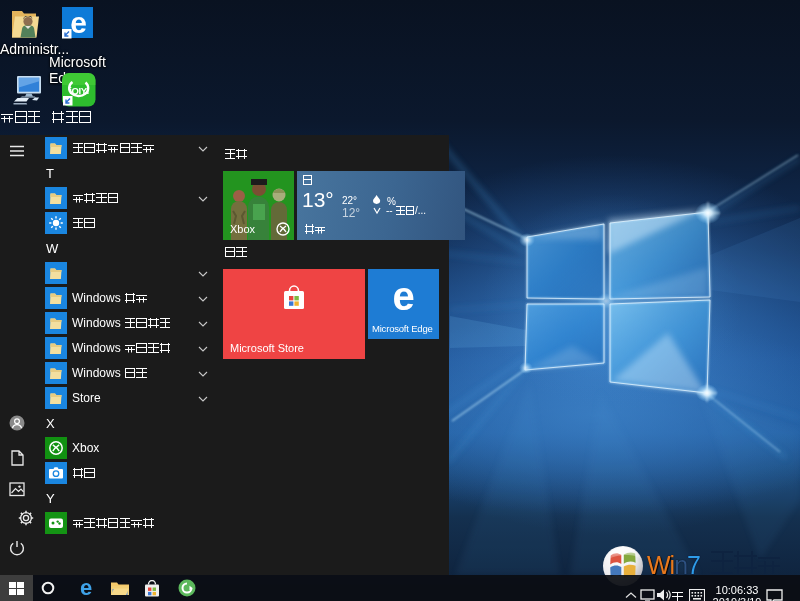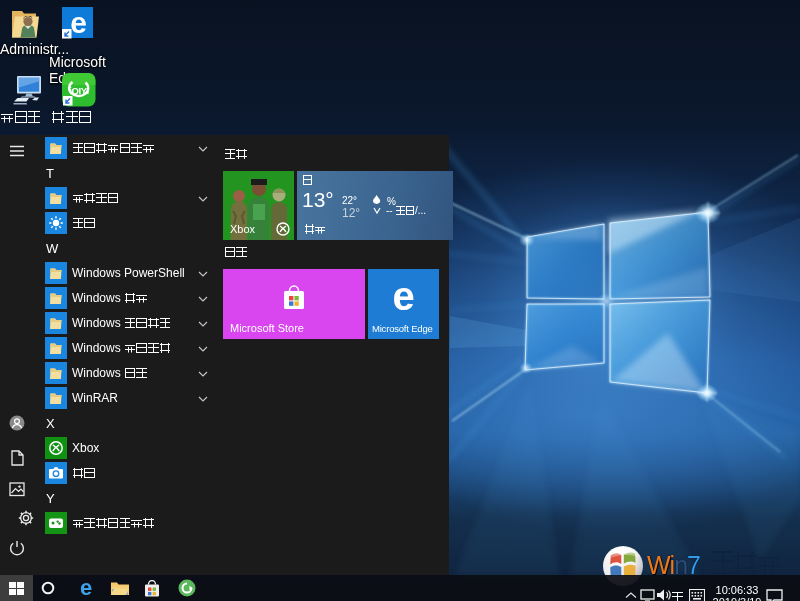--- a/index.html
+++ b/index.html
@@ -268,21 +268,20 @@
       </div>
 <div class="sec" style="top:101px">W</div>
 <div class="row" style="top:126px">
         <span class="fold">
           <svg width="22" height="22">
             <rect width="22" height="22" fill="#1a86e0"></rect>
             <path d="M5.5 6.5 h4.5 l1.3 1.6 h5.2 l-0.6 9 H5 z" fill="#f2df9f"></path>
             <path d="M5.5 6.5 h4.5 l1.3 1.6 h5.2 l-0.2 2 H5.3 z" fill="#e6cc82"></path>
           </svg>
         </span>
-        <span class="lb">Windows PowerShell</span>
         <svg class="chv" width="10" height="25" style="position:absolute;left:153px;top:0">
           <path d="M1 11 l4 4 4 -4" fill="none" stroke="#c8c8c8" stroke-width="1.1"></path>
         </svg>
       </div>
 <div class="row" style="top:151px">
         <span class="fold">
           <svg width="22" height="22">
             <rect width="22" height="22" fill="#1a86e0"></rect>
             <path d="M5.5 6.5 h4.5 l1.3 1.6 h5.2 l-0.6 9 H5 z" fill="#f2df9f"></path>
             <path d="M5.5 6.5 h4.5 l1.3 1.6 h5.2 l-0.2 2 H5.3 z" fill="#e6cc82"></path>
@@ -333,21 +332,21 @@
         </svg>
       </div>
 <div class="row" style="top:251px">
         <span class="fold">
           <svg width="22" height="22">
             <rect width="22" height="22" fill="#1a86e0"></rect>
             <path d="M5.5 6.5 h4.5 l1.3 1.6 h5.2 l-0.6 9 H5 z" fill="#f2df9f"></path>
             <path d="M5.5 6.5 h4.5 l1.3 1.6 h5.2 l-0.2 2 H5.3 z" fill="#e6cc82"></path>
           </svg>
         </span>
-        <span class="lb">WinRAR</span>
+        <span class="lb">Store</span>
         <svg class="chv" width="10" height="25" style="position:absolute;left:153px;top:0">
           <path d="M1 11 l4 4 4 -4" fill="none" stroke="#c8c8c8" stroke-width="1.1"></path>
         </svg>
       </div>
 <div class="sec" style="top:276px">X</div>
 <div class="row" style="top:301px">
         <span class="fold">
           <svg width="22" height="22">
             <rect width="22" height="22" fill="#119111"></rect>
             <circle cx="11" cy="11" r="6.2" fill="none" stroke="#fff" stroke-width="1.5"></circle>
@@ -399,37 +398,37 @@
             <path d="M50 22 a6.5 6.5 0 0 1 12 0z" fill="#8b9158"></path>
             <path d="M48 69 v-30 a8 8 0 0 1 16 0 v30 z" fill="#636a38"></path>
   </g>
  </svg>
  <div class="tl">Xbox</div>
  <svg style="position:absolute;right:4px;bottom:4px" width="14" height="14">
           <circle cx="7" cy="7" r="6" fill="none" stroke="#fff" stroke-width="1.4"></circle>
           <path d="M4 4 c3 2 5 4 6 6 M10 4 c-3 2 -5 4 -6 6" stroke="#fff" stroke-width="1.3" fill="none"></path>
         </svg>
 </div>
-<div class="tile" style="left:297px;top:36px;width:156px;height:69px;background:linear-gradient(100deg,#48759e,#3c6691 55%,#32557f)">
+<div class="tile" style="left:297px;top:36px;width:168px;height:69px;background:linear-gradient(100deg,#48759e,#3c6691 55%,#32557f)">
  <div style="position:absolute;left:5px;top:3px;font-size:11px;--hc:#fff"><span class="h hb"></span></div>
  <div style="position:absolute;left:5px;top:17px;font-size:21px;font-weight:400">13°</div>
  <div style="position:absolute;left:45px;top:24px;font-size:10px">22°</div>
  <div style="position:absolute;left:45px;top:35px;font-size:12px;color:rgba(255,255,255,.7)">12°</div>
  <svg style="position:absolute;left:76px;top:24px" width="8" height="9">
           <path d="M4 0 C5.5 3 8 4.5 8 6.5 a4 3.4 0 0 1 -8 0 C0 4.5 2.5 3 4 0z" fill="#fff" transform="scale(.9)"></path>
         </svg>
  <div style="position:absolute;left:90px;top:25px;font-size:10px">%</div>
  <svg style="position:absolute;left:76px;top:36px" width="8" height="8">
           <path d="M1 1 l3 5 3-5" fill="none" stroke="#fff" stroke-width="1.2"></path>
         </svg>
  <div style="position:absolute;left:89px;top:34px;font-size:10px;--hc:#fff">-- <span class="h ha"></span><span class="h hb"></span>/...</div>
  <div class="tl"><span class="h hc"></span><span class="h hd"></span></div>
 </div>
 <div class="tlab" style="left:224px;top:110px"><span class="h hb"></span><span class="h ha"></span></div>
-<div class="tile" style="left:223px;top:134px;width:142px;height:70px;background:#d946ef">
+<div class="tile" style="left:223px;top:134px;width:142px;height:90px;background:#ef4444">
  <svg style="position:absolute;left:59px;top:15px" width="24" height="27" viewBox="0 0 24 27">
   <path d="M7.5 7 a4.5 5 0 0 1 9 0" fill="none" stroke="#fff" stroke-width="1.6"></path>
   <rect x="2" y="7" width="20" height="18" rx="1.5" fill="#fff"></rect>
   <g>
             <rect x="7" y="12" width="4.4" height="4.4" fill="#e8453c"></rect>
             <rect x="12.4" y="12" width="4.4" height="4.4" fill="#7cbb42"></rect>
             <rect x="7" y="17.4" width="4.4" height="4.4" fill="#3a77d4"></rect>
             <rect x="12.4" y="17.4" width="4.4" height="4.4" fill="#f0b32e"></rect>
           </g>
  </svg>

